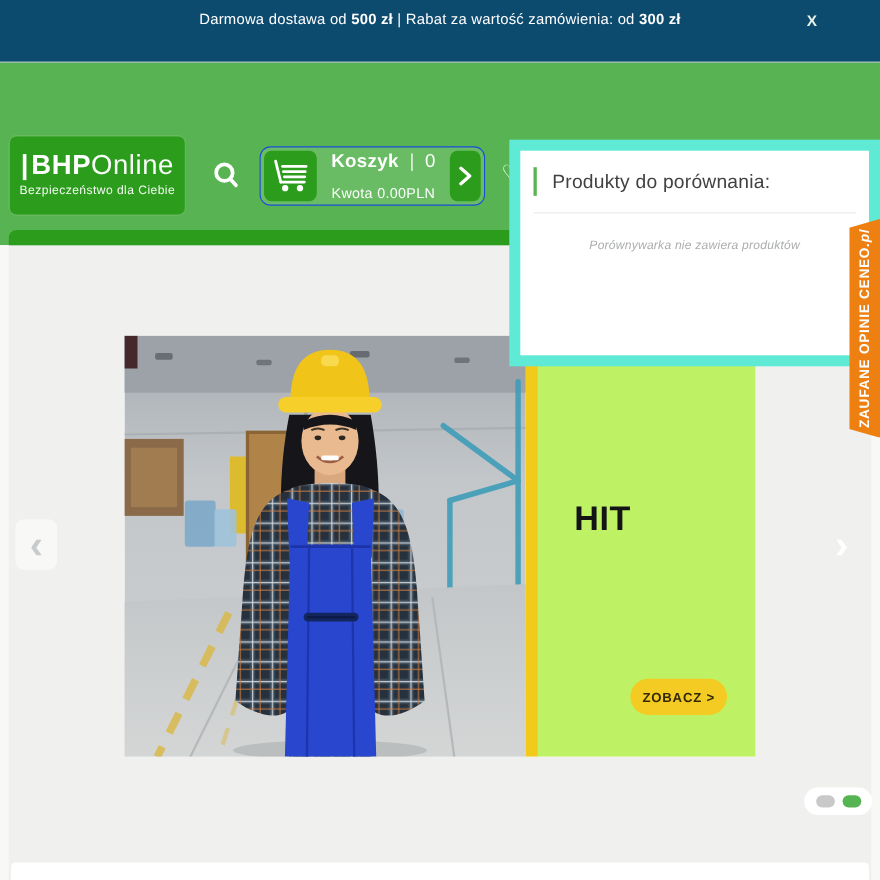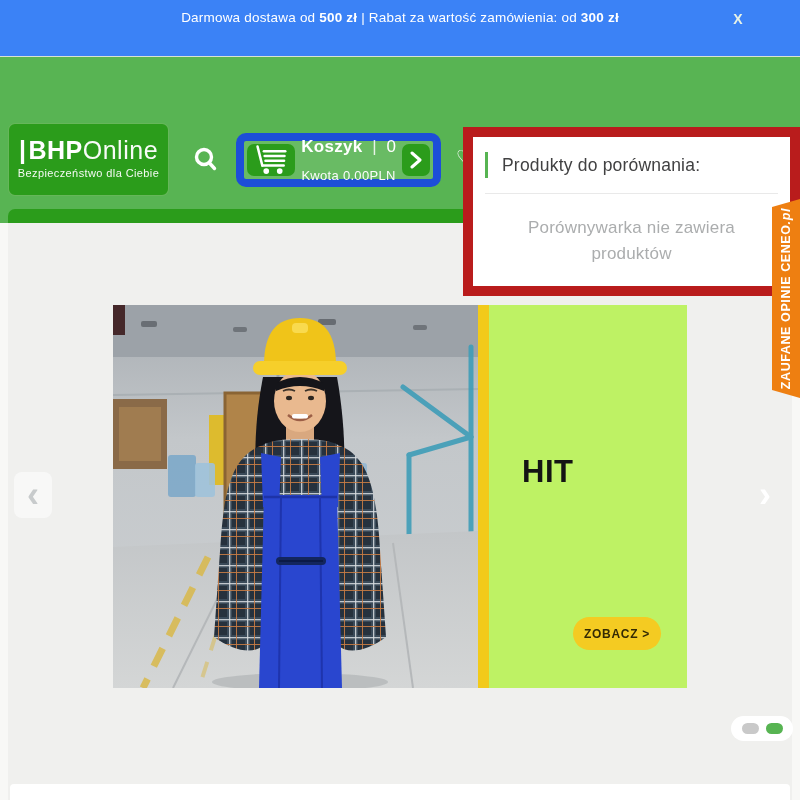--- a/index.html
+++ b/index.html
@@ -2,42 +2,42 @@
 <html lang="pl"><head>
 <meta charset="utf-8">
 <style>
   * { margin:0; padding:0; box-sizing:border-box; }
   html,body { width:800px; height:800px; }
   body { font-family:"Liberation Sans", sans-serif; background:#f6f6f4; overflow:hidden; }
   #page { position:relative; width:800px; height:800px; overflow:hidden; }
 
   
   .promo { position:absolute; left:0; top:0; width:800px; height:57px;
-    background:#3b82f6; color:#fff; text-align:center; padding-top:8px;
+    background:#0c4a6e; color:#fff; text-align:center; padding-top:8px;
     border-bottom:1px solid #d8e2d6; }
   .promo-line { font-size:13.5px; line-height:20px; letter-spacing:.2px; }
   .promo-line .b { font-weight:bold; }
   .promo-close { position:absolute; left:726px; top:8px; width:24px; height:22px;
     color:#e8f3e6; font-weight:bold; font-size:14px; line-height:22px; cursor:pointer; }
 
   
   .header { position:absolute; left:0; top:57px; width:800px; height:166px; background:#58b453; }
   .logo { position:absolute; left:8px; top:66px; width:161px; height:73px;
     background:#2b9c1b; border:1px solid rgba(255,255,255,.28); border-radius:7px;
     color:#fff; text-align:center; padding-top:13px; cursor:pointer; }
   .logo-main { font-size:25px; line-height:26px; letter-spacing:.5px; }
   .logo-main .bar { font-weight:bold; margin-right:2px; }
   .logo-main .bold { font-weight:bold; }
   .logo-main .light { font-weight:400; opacity:.97; }
   .logo-tag { font-size:11px; margin-top:4px; letter-spacing:.4px; opacity:.95; }
 
   .search-btn { position:absolute; left:191px; top:88px; width:30px; height:30px; cursor:pointer; }
 
   .cart { position:absolute; left:236px; top:76px; width:205px; height:54px;
-    border:8px solid #1d4ed8; border-radius:10px; background:rgba(255,255,255,.10);
+    border:1px solid #1d4ed8; border-radius:10px; background:rgba(255,255,255,.10);
     display:flex; align-items:stretch; cursor:pointer; }
   .cart-iconbox { width:48px; margin:3px; background:#2b9c1b; border-radius:7px;
     display:flex; align-items:center; justify-content:center; }
   .cart-mid { flex:1; display:flex; flex-direction:column; align-items:center; justify-content:center; color:#fff; }
   .cart-row1 { font-size:17px; line-height:19px; }
   .cart-row1 .lbl { font-weight:bold; letter-spacing:.3px; }
   .cart-row1 .sep { font-weight:300; opacity:.85; margin:0 5px; }
   .cart-row2 { font-size:13px; margin-top:12px; letter-spacing:.3px; opacity:.97; }
   .cart-nextbox { width:28px; margin:3px; background:#2b9c1b; border-radius:7px;
     display:flex; align-items:center; justify-content:center; }
@@ -56,29 +56,29 @@
   .catbar { position:absolute; left:8px; top:152px; width:784px; height:60px;
     background:#2b9c1b; border-radius:7px; color:#fff; cursor:pointer; }
   .catbar .txt { font-size:23px; font-weight:500; letter-spacing:.4px; line-height:60px; margin-left:22px; }
 
   
   .main-bg { position:absolute; left:0; top:223px; width:800px; height:577px; background:#f0f0ee; }
   .gutter { position:absolute; top:223px; width:8px; height:577px; background:#f8f8f6; }
   .gutter.left { left:0; } .gutter.right { left:792px; }
 
   
-  .cmp-panel { position:absolute; left:463px; top:127px; width:337px; height:169px;
-    background:#b91c1c; padding:10px; }
+  .cmp-panel { position:absolute; left:463px; top:127px; width:337px; height:206px;
+    background:#5eead4; padding:10px; }
   .cmp-inner { width:100%; height:100%; background:#fff; padding-top:15px; }
   .cmp-title-row { display:flex; align-items:center; gap:14px; margin-left:12px; }
   .cmp-green-bar { width:3px; height:26px; background:#57b452; }
   .cmp-title { font-size:17.5px; color:#414142; letter-spacing:.2px; }
   .cmp-divider { height:1px; background:#e9e9e9; margin:15px 12px 0 12px; }
   .cmp-empty { margin-top:21px; padding:0 36px; text-align:center;
-    color:#abadae; font-size:17px; line-height:1.55; letter-spacing:.2px; }
+    color:#abadae; font-size:11px; line-height:1.55; letter-spacing:.2px;font-style:italic; }
 
   
   .ribbon { position:absolute; left:772px; top:199px; width:28px; height:199px;
     background:#ee7f11; cursor:pointer;
     clip-path:polygon(0 8px, 100% 0, 100% 100%, 0 calc(100% - 8px));
     display:flex; align-items:center; justify-content:center; }
   .ribbon .rt { writing-mode:vertical-rl; transform:rotate(180deg);
     color:#fff; font-size:12.5px; font-weight:bold; letter-spacing:.6px; white-space:nowrap; }
   .ribbon .brand { font-weight:900; }
   .ribbon .tld { font-style:italic; font-weight:900; }

